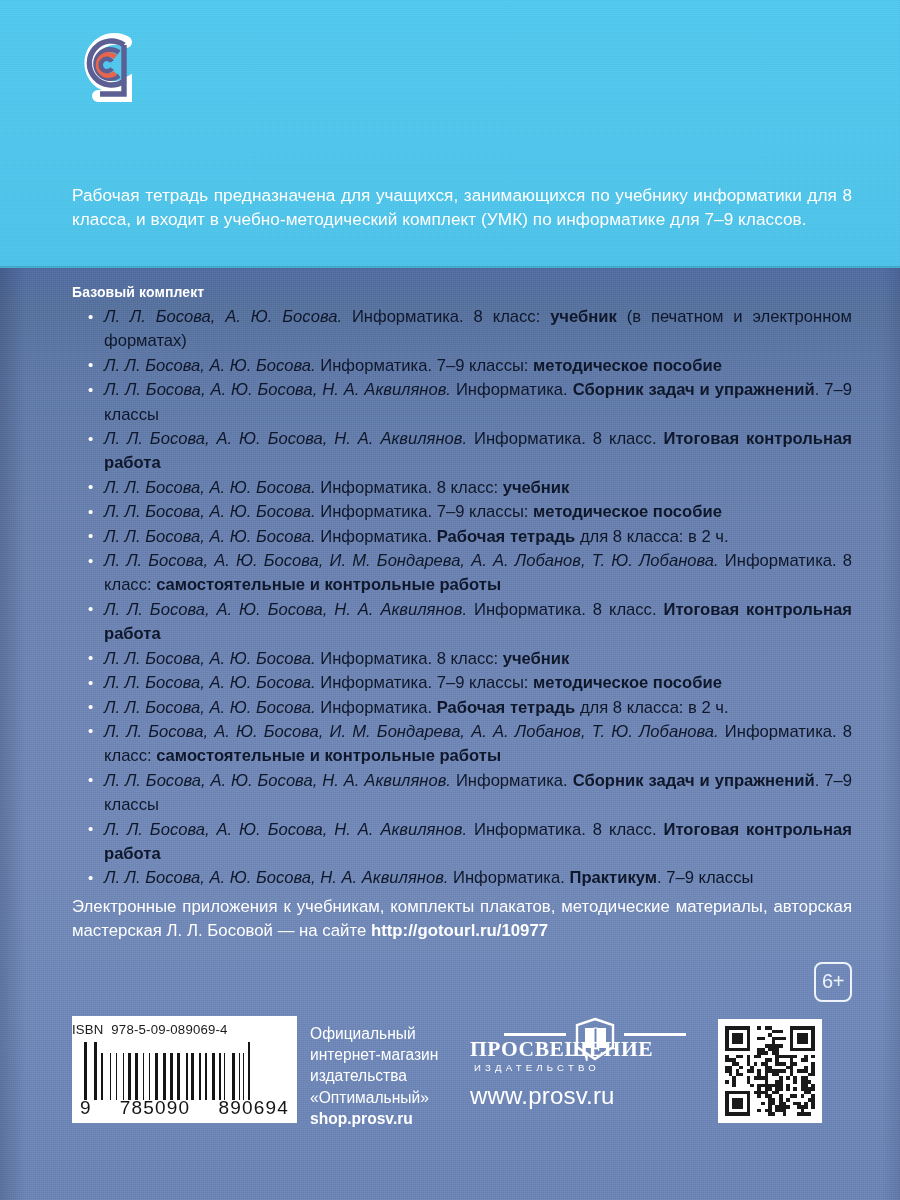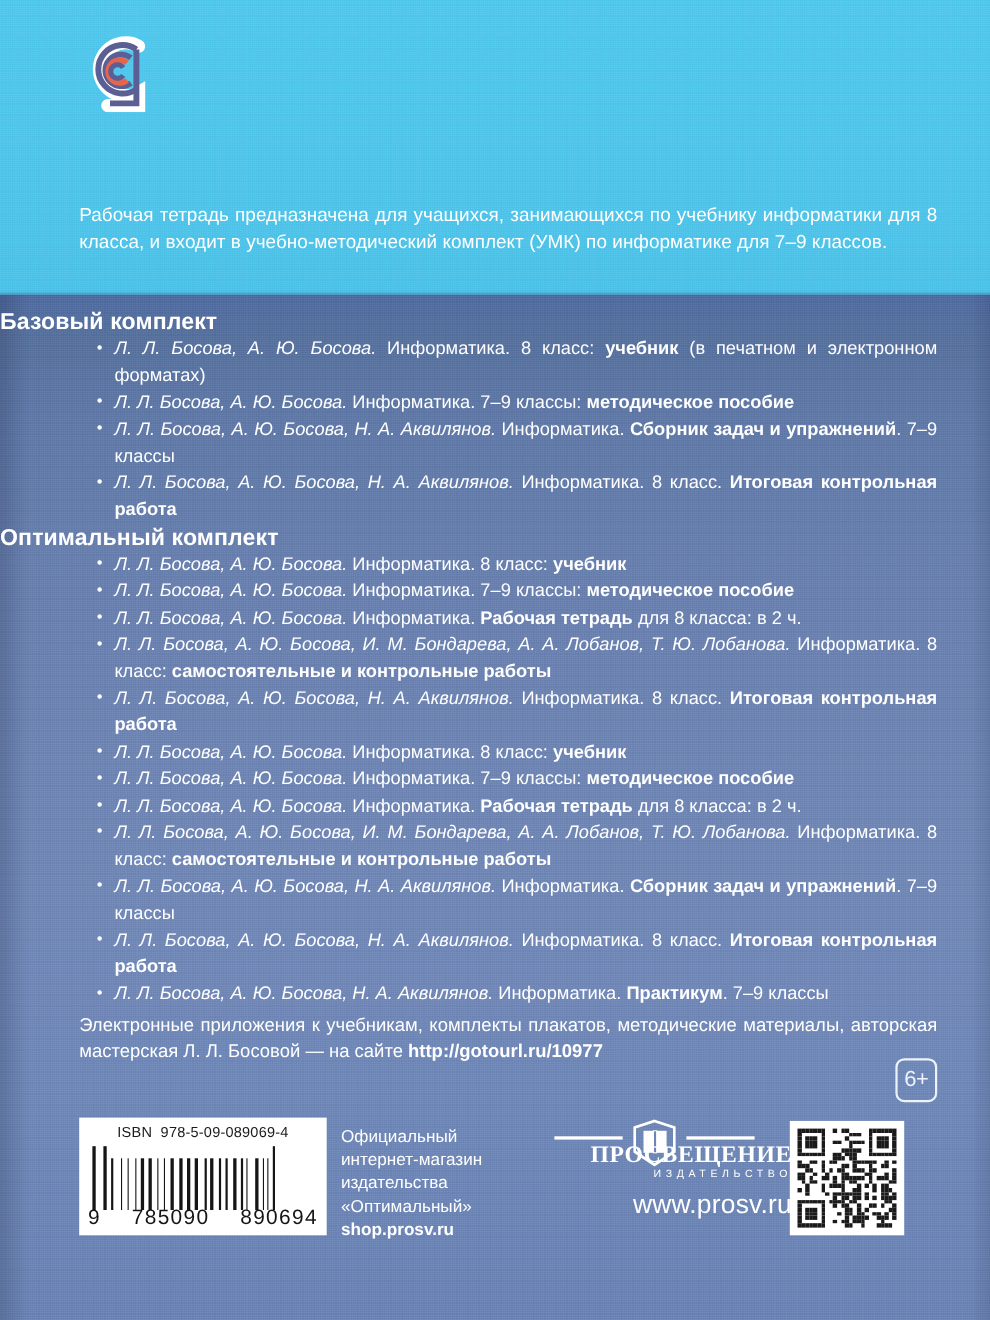--- a/index.html
+++ b/index.html
@@ -105,32 +105,33 @@
   
   .content {
     position: absolute;
     left: 0; top: 268px;
     width: 900px;
   }
   .group { margin: 0; }
   .group-title {
     color: #ffffff;
     font-weight: bold;
-    font-size: 21px;
+    font-size: 14px;
     line-height: 25px;
+    padding-left: 72px;
     letter-spacing: .1px;
   }
   ul.items {
     list-style: none;
     margin: 0;
     padding: 0;
   }
   ul.items li {
     position: relative;
-    color: #ffffff;
+    color: #0f172a;
     font-size: 16.6px;
     line-height: 24.4px;
     padding-left: 104px;
     padding-right: 48px;
     text-align: justify;
     text-justify: inter-word;
   }
   ul.items li::before {
     content: "•";
     position: absolute;
@@ -172,21 +173,20 @@
   .barcode-box {
     position: absolute;
     left: 72px; top: 11px;
     width: 225px; height: 107px;
     background: #ffffff;
     padding: 0;
   }
   .barcode-isbn {
     position: absolute;
     left: 0; right: 0; top: 6px;
-    text-align: center;
     color: #1b1b1b;
     font-size: 13.2px;
     font-family: "Liberation Sans", sans-serif;
     letter-spacing: .2px;
   }
   .barcode-bars {
     position: absolute;
     left: 12px; top: 26px;
     width: 201px; height: 58px;
     display: flex;
@@ -210,21 +210,21 @@
     color: #ffffff;
     font-size: 15.6px;
     line-height: 21.2px;
   }
   .shop-block .bd { font-weight: bold; }
 
   .prosv-logo {
     position: absolute;
     left: 470px; top: 12px;
     width: 250px;
-    text-align: right;
+    text-align: left;
     color: #ffffff;
   }
   .prosv-icon { margin: 0 auto 2px; display: block; }
   .prosv-rule-row {
     display: flex; align-items: center; justify-content: center;
     gap: 6px; margin-top: -30px; margin-bottom: 2px;
     position: relative; z-index: 0;
   }
   .prosv-rule { height: 3px; width: 62px; background: #ffffff; }
   .prosv-rule-gap { width: 46px; }
@@ -307,21 +307,20 @@
       <div class="group-title">Базовый комплект</div>
       <ul class="items">
         <li><span class="au">Л. Л. Босова, А. Ю. Босова.</span><span> Информатика. 8 класс: </span><span class="bd">учебник</span><span> (в печатном и электронном форматах)</span></li>
         <li><span class="au">Л. Л. Босова, А. Ю. Босова.</span><span> Информатика. 7–9 классы: </span><span class="bd">методическое пособие</span><span></span></li>
         <li><span class="au">Л. Л. Босова, А. Ю. Босова, Н. А. Аквилянов.</span><span> Информатика. </span><span class="bd">Сборник задач и упражнений</span><span>. 7–9 классы</span></li>
         <li><span class="au">Л. Л. Босова, А. Ю. Босова, Н. А. Аквилянов.</span><span> Информатика. 8 класс. </span><span class="bd">Итоговая контрольная работа</span><span></span></li>
       </ul>
     </div>
 
     <div class="group">
-      <div class="group-title">Оптимальный комплект</div>
       <ul class="items">
         <li><span class="au">Л. Л. Босова, А. Ю. Босова.</span><span> Информатика. 8 класс: </span><span class="bd">учебник</span><span></span></li>
         <li><span class="au">Л. Л. Босова, А. Ю. Босова.</span><span> Информатика. 7–9 классы: </span><span class="bd">методическое пособие</span><span></span></li>
         <li><span class="au">Л. Л. Босова, А. Ю. Босова.</span><span> Информатика. </span><span class="bd">Рабочая тетрадь</span><span> для 8 класса: в 2 ч.</span></li>
         <li><span class="au">Л. Л. Босова, А. Ю. Босова, И. М. Бондарева, А. А. Лобанов, Т. Ю. Лобанова.</span><span> Информатика. 8 класс: </span><span class="bd">самостоятельные и контрольные работы</span><span></span></li>
         <li><span class="au">Л. Л. Босова, А. Ю. Босова, Н. А. Аквилянов.</span><span> Информатика. 8 класс. </span><span class="bd">Итоговая контрольная работа</span><span></span></li>
       </ul>
     </div>
 
     <div class="group">

